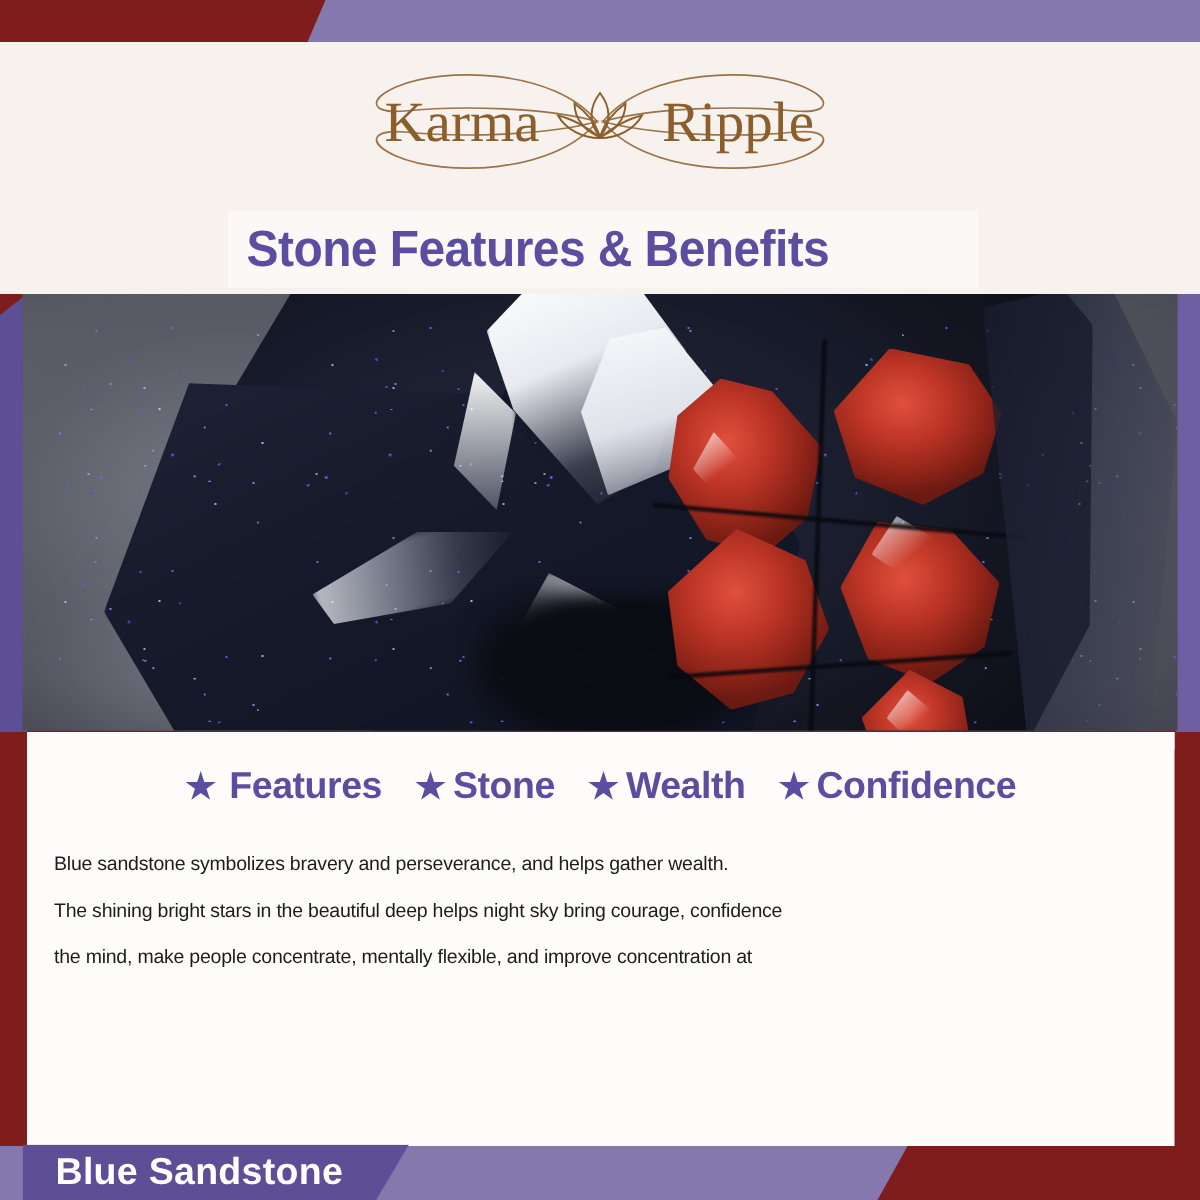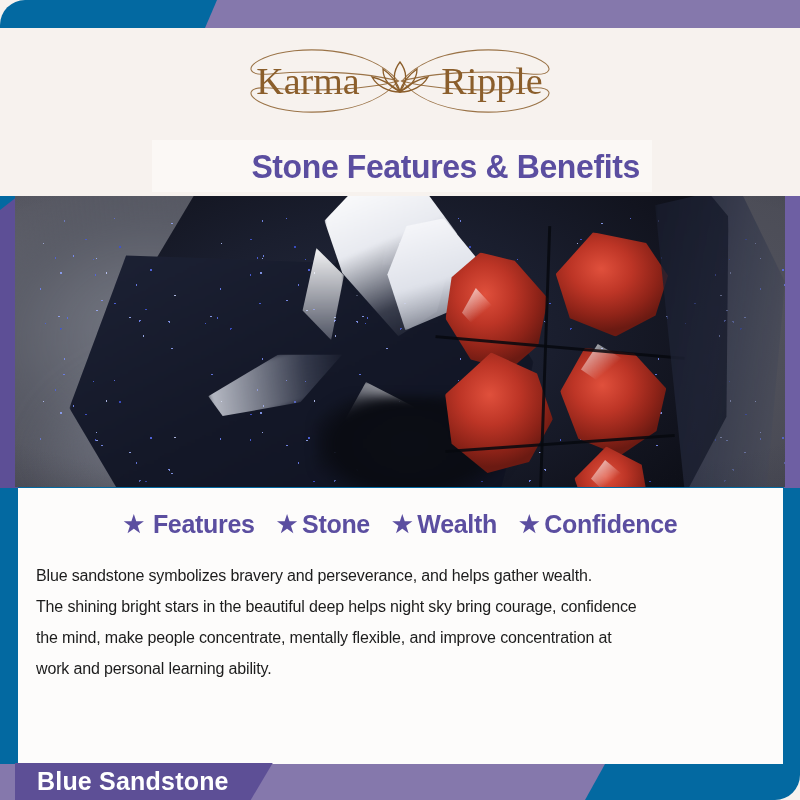--- a/index.html
+++ b/index.html
@@ -7,22 +7,21 @@
   body {
     font-family:"Liberation Sans", sans-serif;
     background:#f7f2ee;
     position:relative;
     overflow:hidden;
   }
 
   
   .page {
     position:absolute; inset:0;
-    background:#0369a1;
-    border-radius:25px;
+    background:#7f1d1d;
   }
 
   
   .top-band {
     position:absolute;
     top:0; left:205px; right:0;
     height:28px;
     background:#8578ac;
     clip-path:polygon(12px 0, 100% 0, 100% 100%, 0 100%);
   }
@@ -65,21 +64,21 @@
     height:86px;
     display:flex; align-items:center; justify-content:center;
   }
   .logo-svg { display:block; }
 
   .title-plate {
     position:absolute;
     left:152px; top:112px;
     width:500px; height:52px;
     background:#fbf8f5;
-    display:flex; align-items:center; justify-content:flex-end;
+    display:flex; align-items:center; justify-content:flex-start;
   }
   .title-text {
     font-family:"Liberation Sans", sans-serif;
     font-weight:700;
     font-size:34px;
     letter-spacing:-0.4px;
     color:#5b4ea0;
     transform:scaleX(0.94);
     white-space:nowrap;
   }
@@ -331,21 +330,21 @@
     font-size:25px;
     letter-spacing:-0.3px;
     white-space:nowrap;
   }
   .benefit .star { font-size:23px; line-height:1; }
   .benefit:first-child .star { margin-right:4px; }
 
   .body-copy {
     position:absolute;
     left:18px; right:14px; top:72px;
-    font-size:16px;
+    font-size:13px;
     line-height:31px;
     color:#1c1c1c;
     letter-spacing:-0.15px;
   }
   .body-copy p { margin:0; }
 </style>
 </head>
 <body>
 
 <div class="page">
@@ -437,17 +436,16 @@
       <div class="benefit">
         <span class="star">★</span>
         <span>Confidence</span>
       </div>
     </div>
 
     <div class="body-copy">
       <p>Blue sandstone symbolizes bravery and perseverance, and helps gather wealth.</p>
       <p>The shining bright stars in the beautiful deep helps night sky bring courage, confidence</p>
       <p>the mind, make people concentrate, mentally flexible, and improve concentration at</p>
-      <p>work and personal learning ability.</p>
     </div>
   </div>
 
 </div>
 
 </body></html>

